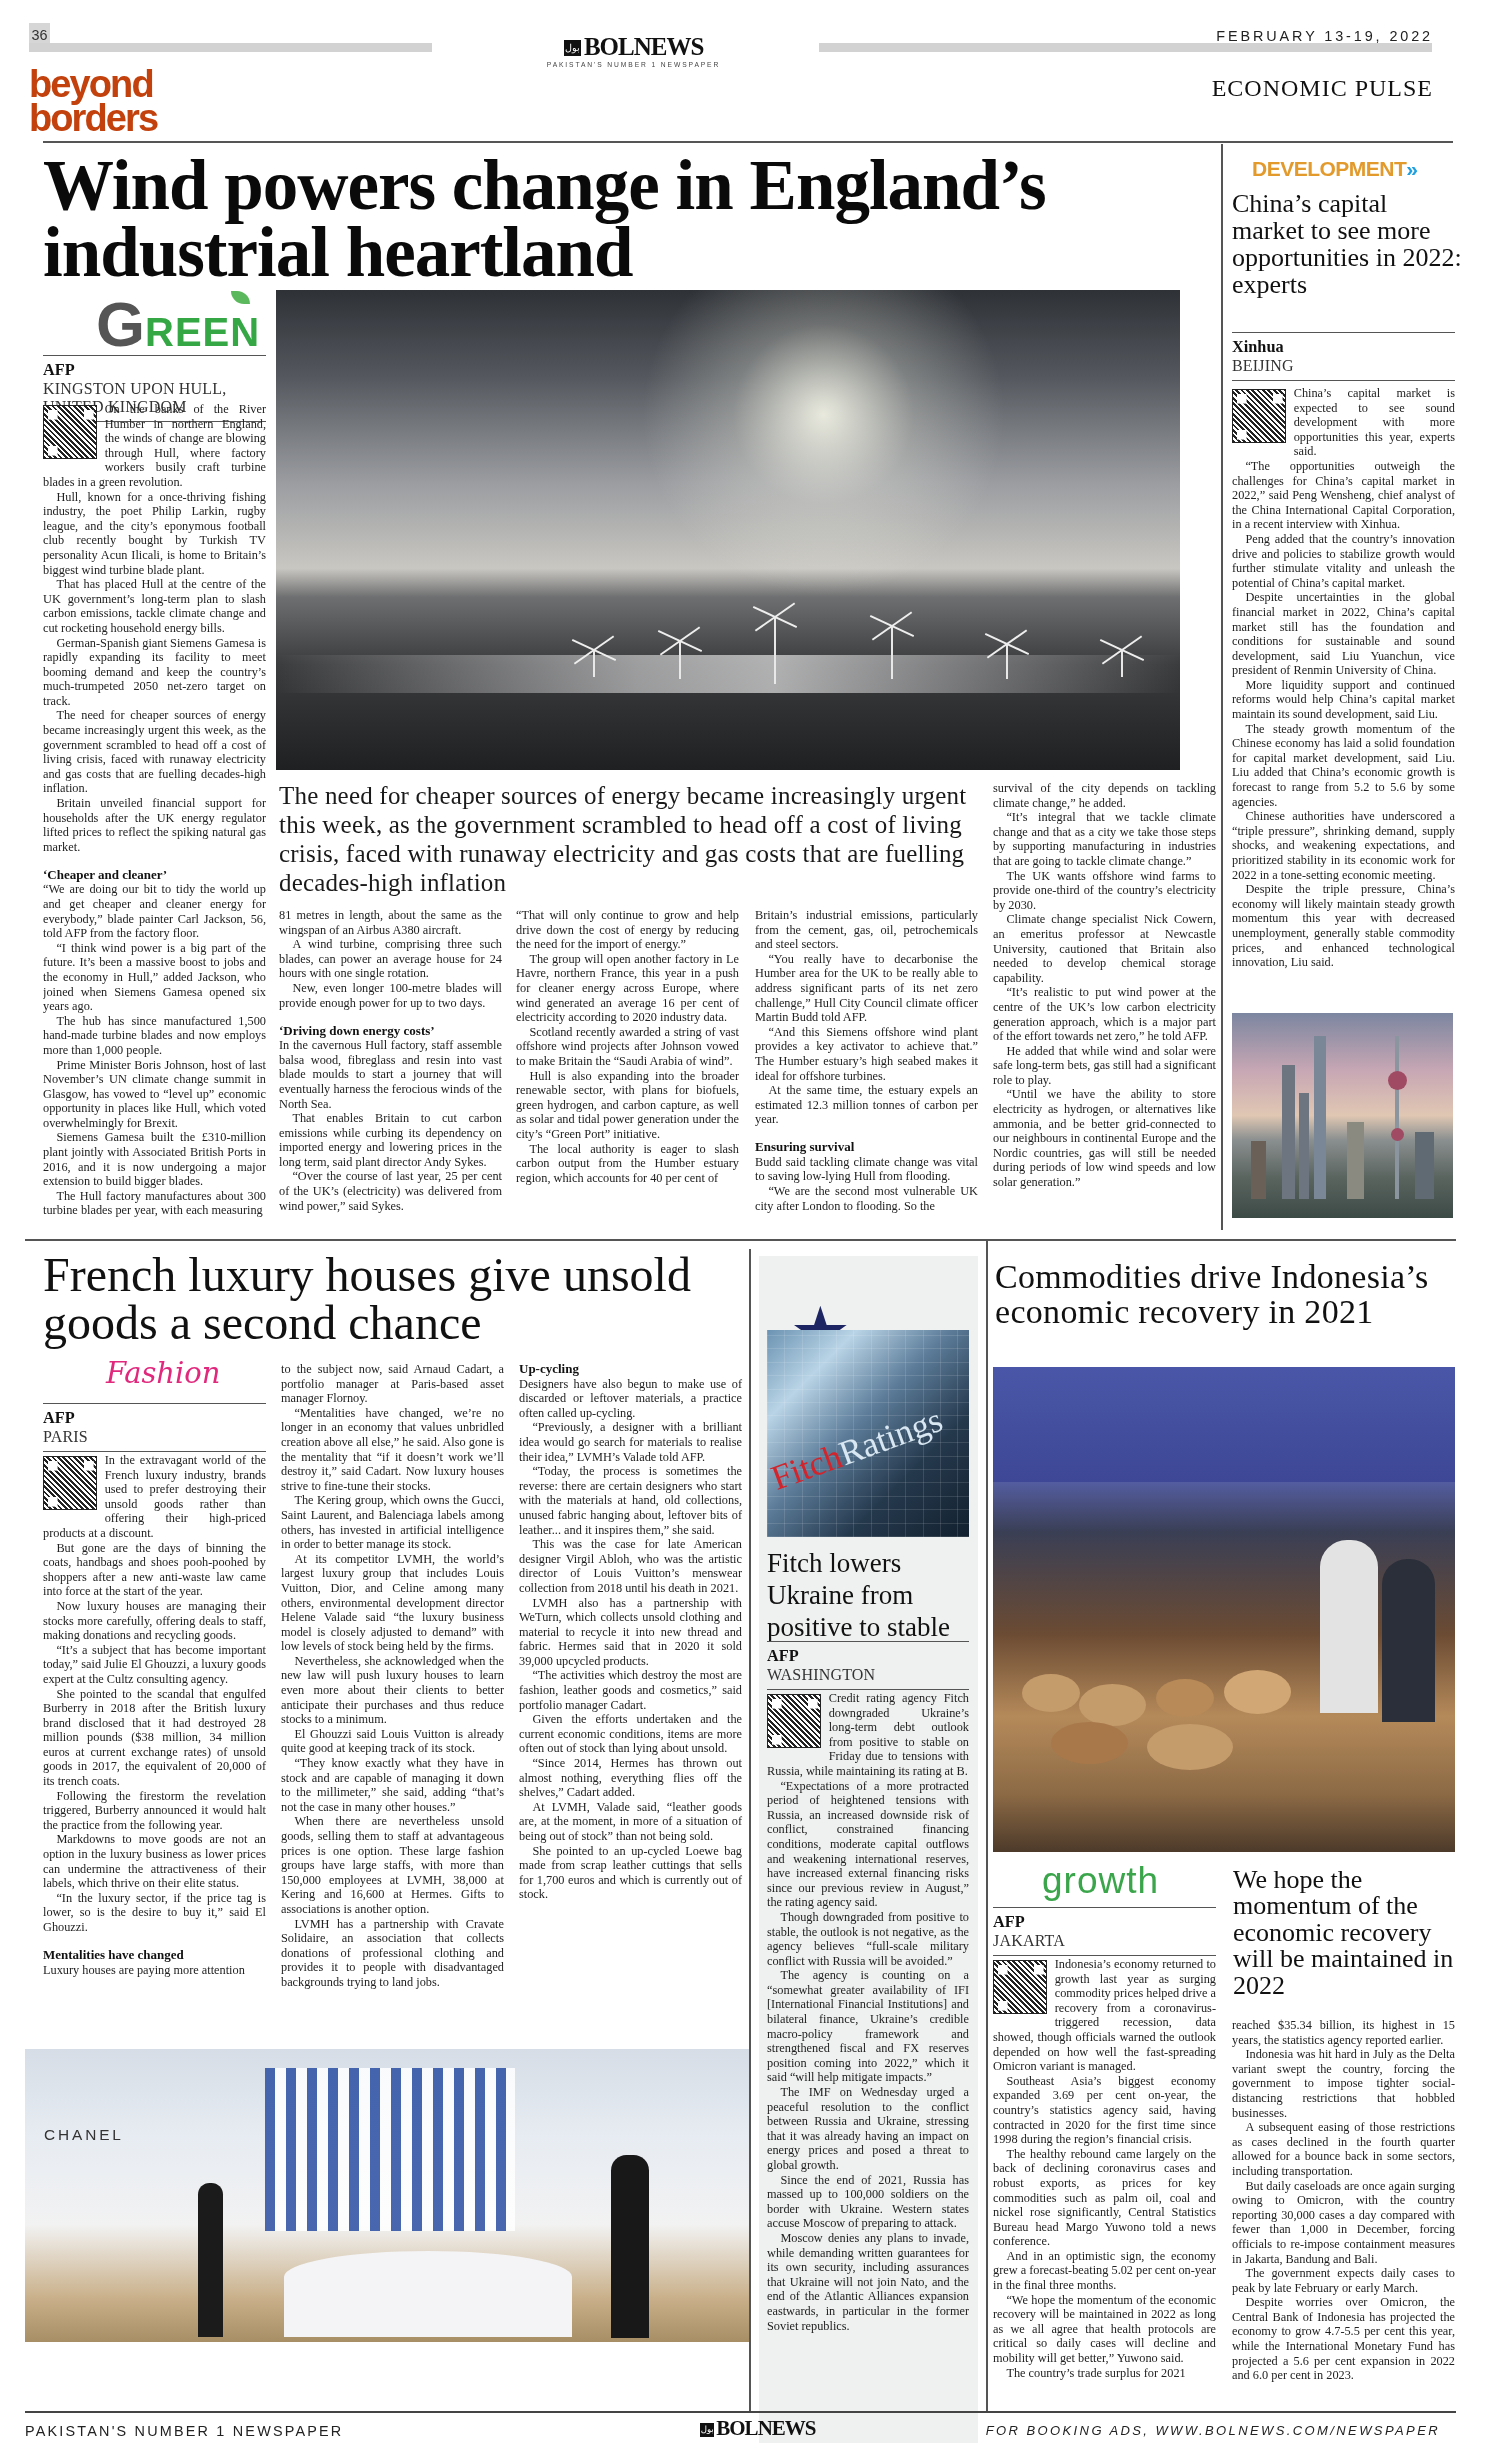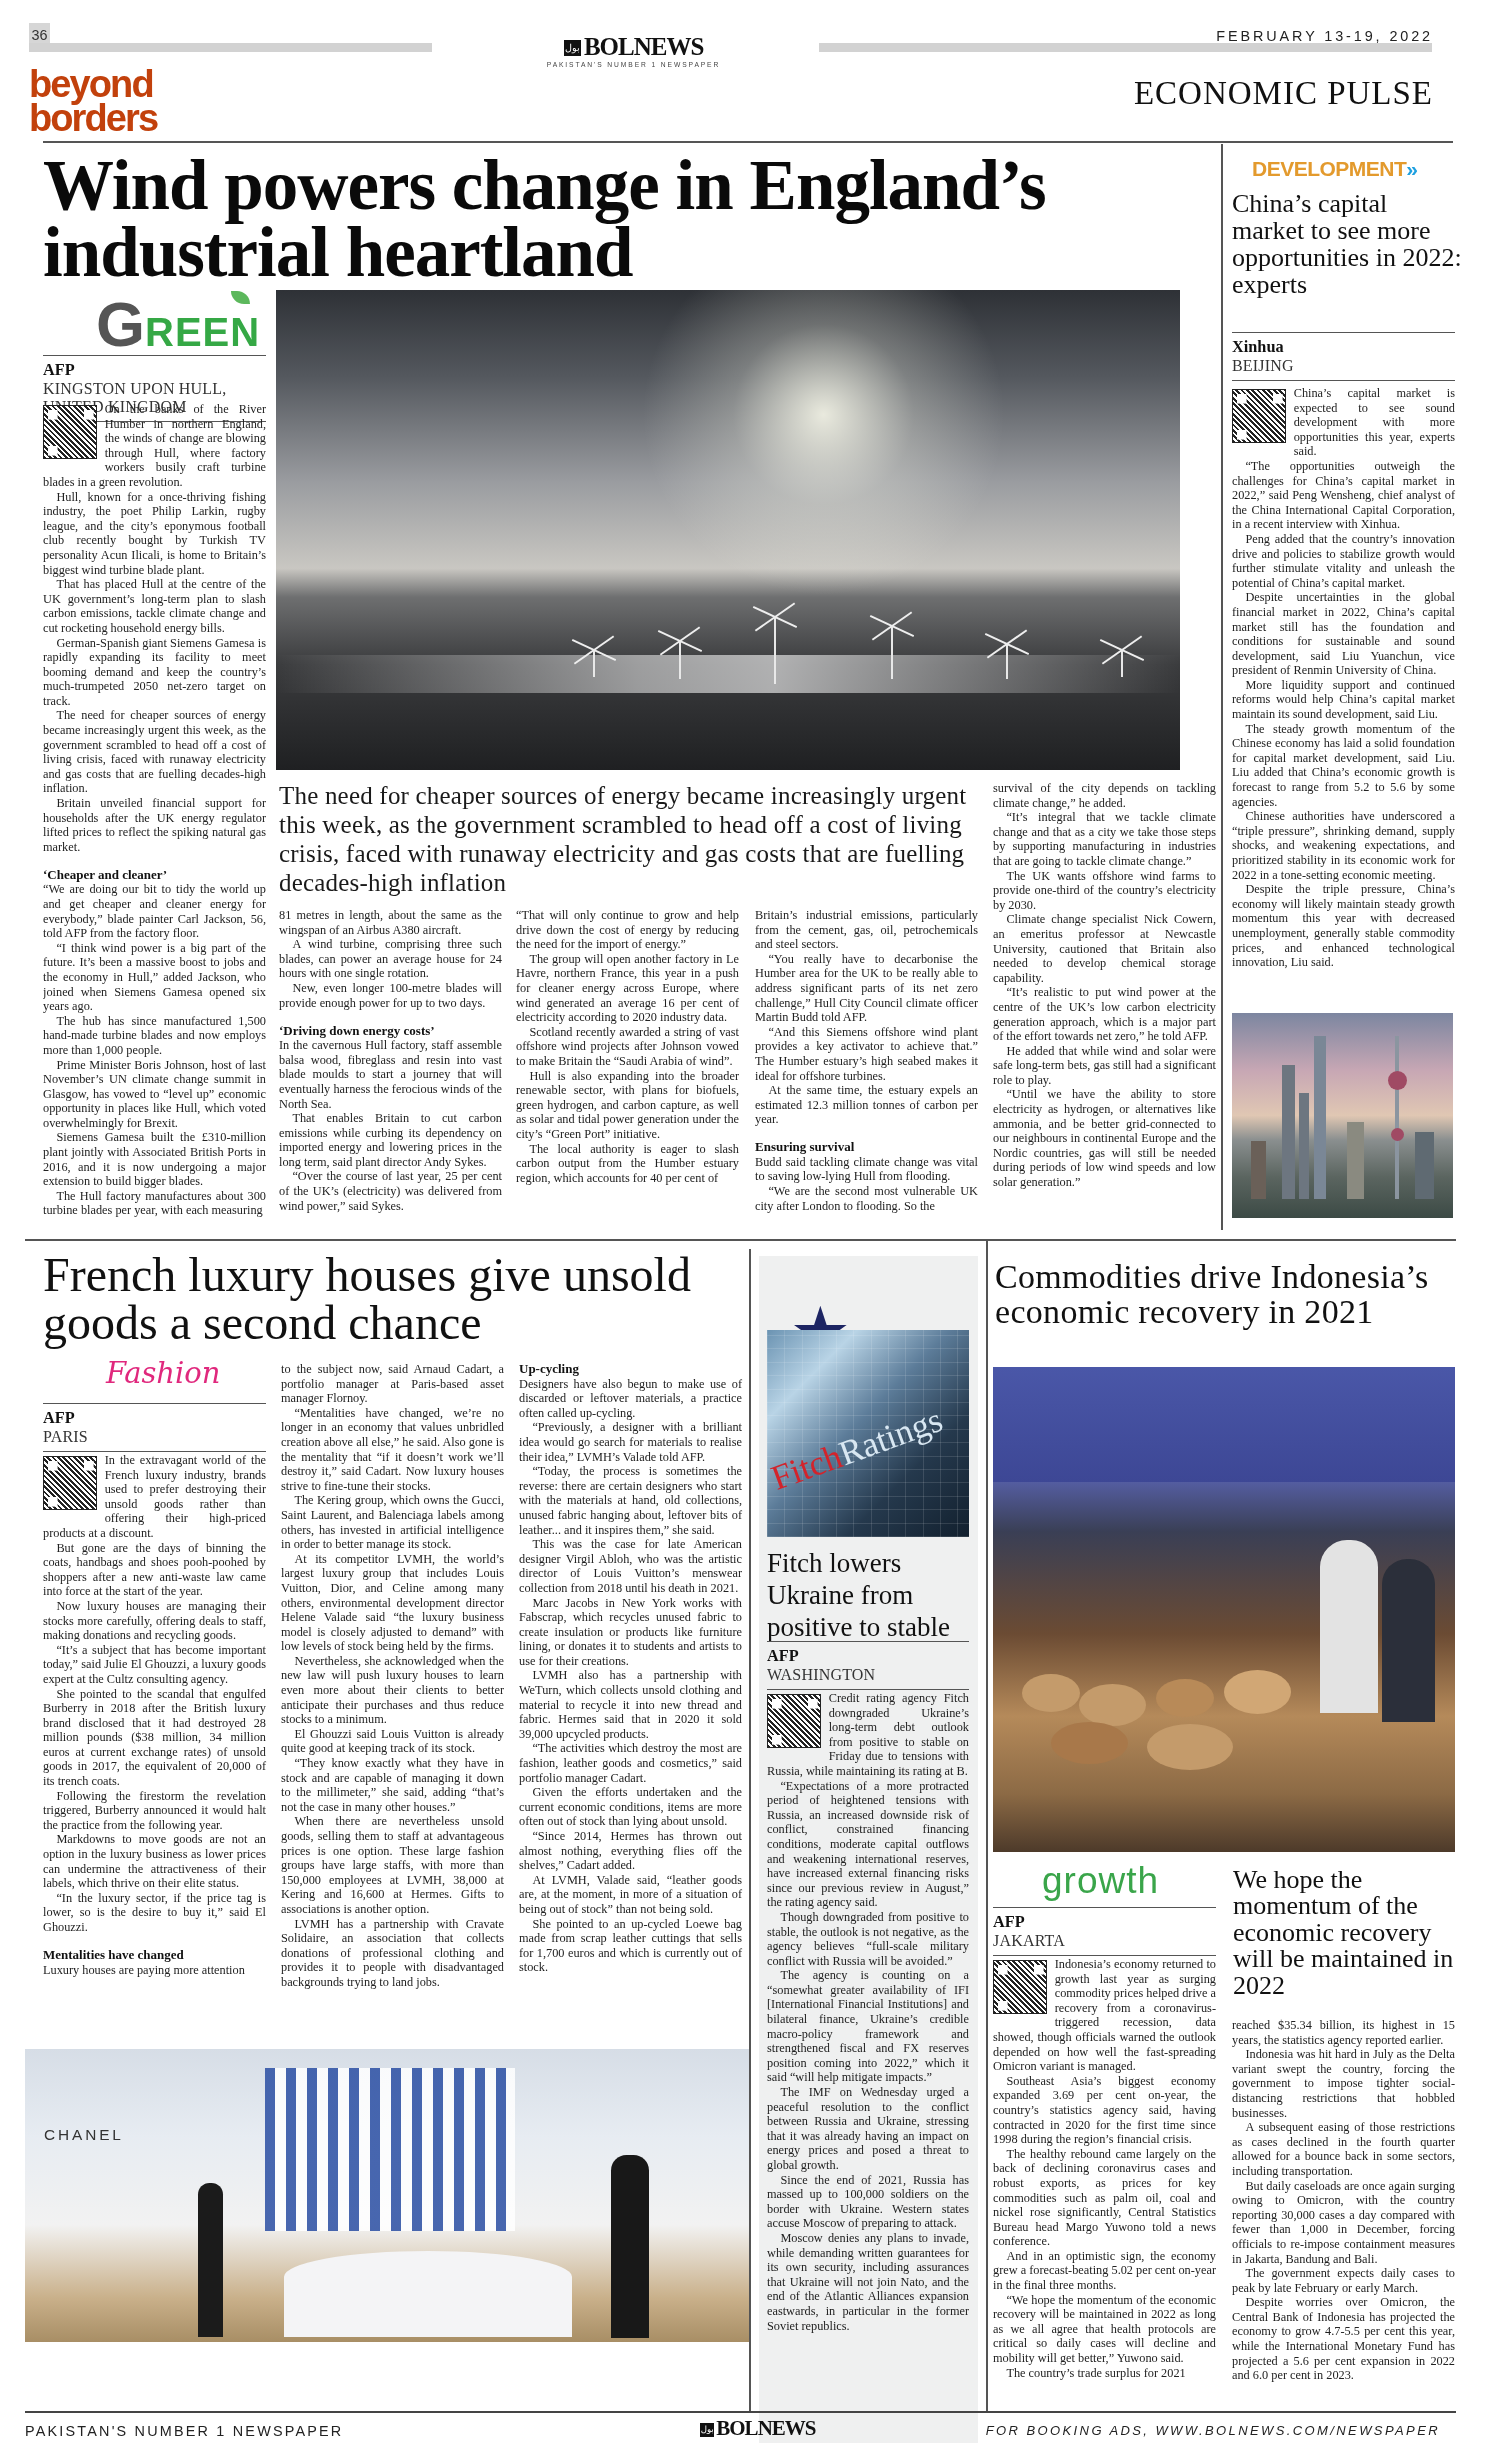--- a/index.html
+++ b/index.html
@@ -13,21 +13,21 @@
   .page-num { left: 29px; top: 23px; width: 21px; height: 25px; background: #d6d6d6; font-size: 14.4px; line-height: 25px; text-align: center; color: #333; }
   .top-bar-left { left: 29px; top: 43px; width: 403px; height: 8.6px; background: #d2d2d2; }
   .top-bar-right { left: 819px; top: 43px; width: 613px; height: 8.6px; background: #d2d2d2; }
   .mast-logo { left: 445px; top: 33px; width: 377px; text-align: center; }
   .mast-logo .box { display:inline-block; background:#111; color:#fff; font-size:9.6px; width:17.3px; height:15.4px; line-height:15.4px; vertical-align: 3.8px; margin-right:2.9px; font-family:"Liberation Sans",sans-serif; }
   .mast-logo .word { font-size: 25px; font-weight: bold; letter-spacing: -1px; color: #111; }
   .mast-tag { left: 445px; top: 61px; width: 377px; text-align:center; font-size: 6.7px; letter-spacing: 1.9px; color:#444; }
   .date { right: 65px; top: 28px; font-size: 14.4px; letter-spacing: 2.9px; color: #222; }
 
   .bb-logo { left: 29px; top: 67px; line-height: 0.9; font-weight: bold; font-size: 38px; letter-spacing: -1.9px; color: #c2410c; }
-  .econ-pulse { right: 65px; top: 75px; font-size: 33px; letter-spacing: 1px; color: #111; }
+  .econ-pulse { right: 65px; top: 75px; font-size: 24px; letter-spacing: 1px; color: #111; }
 
   .rule { background: #555; height: 1.9px; }
   .vrule { background: #555; width: 1.9px; }
 
   
   .main-headline { left: 43px; top: 152px; width: 1134px; font-size: 71px; line-height: 67px; font-weight: bold; color: #0a0a0a; letter-spacing: -1px; }
 
   .section-logo-green { left: 96px; top: 288px; font-family:"Liberation Sans",sans-serif; font-weight: 900; }
   .section-logo-green .g { color:#555; font-size: 63px; }
   .section-logo-green .r { color:#35a845; font-size: 40px; letter-spacing: 1px; }
@@ -284,21 +284,20 @@
       <p>LVMH has a partnership with Cravate Solidaire, an association that collects donations of professional clothing and provides it to people with disadvantaged backgrounds trying to land jobs.</p>
     </div>
   </div>
 <div class="abs body" style="left:519px; top:1362px; width:223px;">
     <div>
       <h4 style="margin-top: 0px;">Up-cycling</h4>
       <p class="first">Designers have also begun to make use of discarded or leftover materials, a practice often called up-cycling.</p>
       <p>“Previously, a designer with a brilliant idea would go search for materials to realise their idea,” LVMH’s Valade told AFP.</p>
       <p>“Today, the process is sometimes the reverse: there are certain designers who start with the materials at hand, old collections, unused fabric hanging about, leftover bits of leather... and it inspires them,” she said.</p>
       <p>This was the case for late American designer Virgil Abloh, who was the artistic director of Louis Vuitton’s menswear collection from 2018 until his death in 2021.</p>
-      <p>Marc Jacobs in New York works with Fabscrap, which recycles unused fabric to create insulation or products like furniture lining, or donates it to students and artists to use for their creations.</p>
       <p>LVMH also has a partnership with WeTurn, which collects unsold clothing and material to recycle it into new thread and fabric. Hermes said that in 2020 it sold 39,000 upcycled products.</p>
       <p>“The activities which destroy the most are fashion, leather goods and cosmetics,” said portfolio manager Cadart.</p>
       <p>Given the efforts undertaken and the current economic conditions, items are more often out of stock than lying about unsold.</p>
       <p>“Since 2014, Hermes has thrown out almost nothing, everything flies off the shelves,” Cadart added.</p>
       <p>At LVMH, Valade said, “leather goods are, at the moment, in more of a situation of being out of stock” than not being sold.</p>
       <p>She pointed to an up-cycled Loewe bag made from scrap leather cuttings that sells for 1,700 euros and which is currently out of stock.</p>
     </div>
   </div>
 <div class="abs img fashion-img">
   <div class="stripes"></div>

